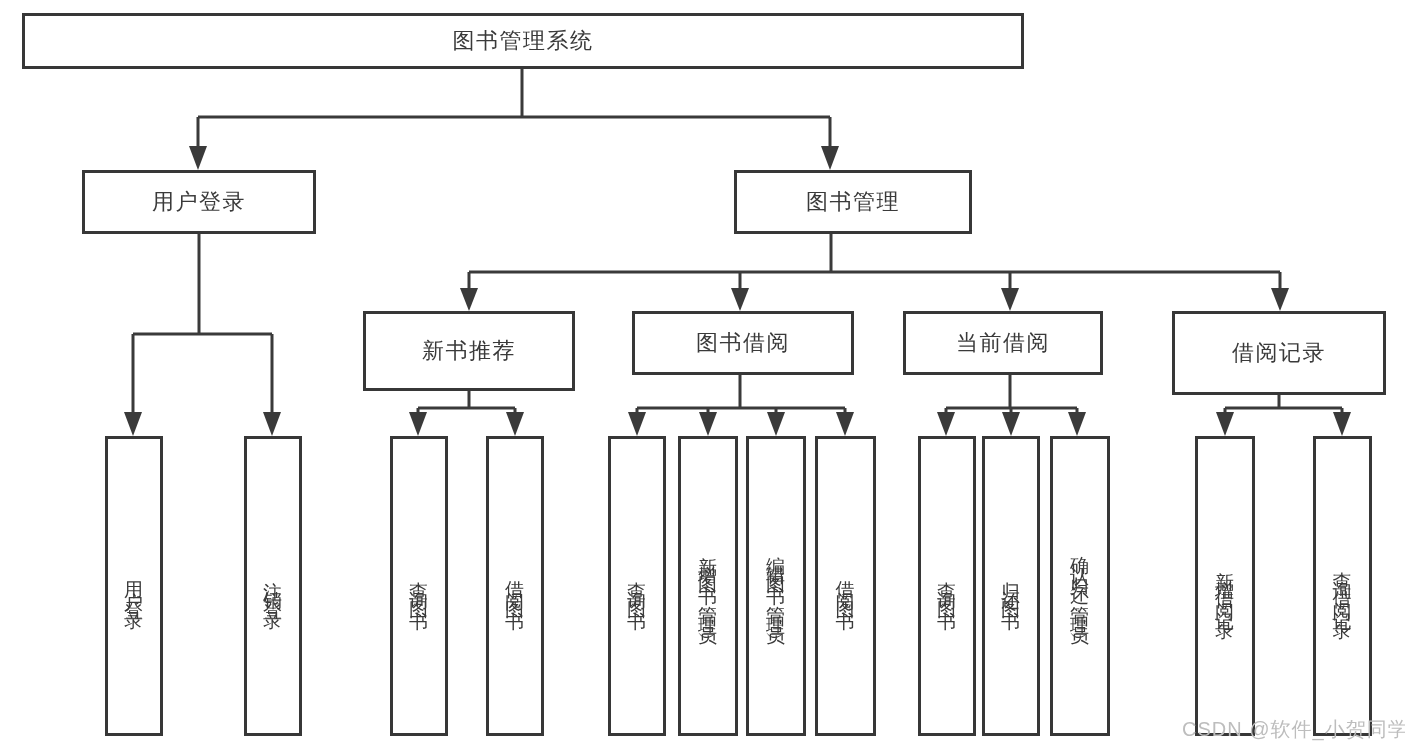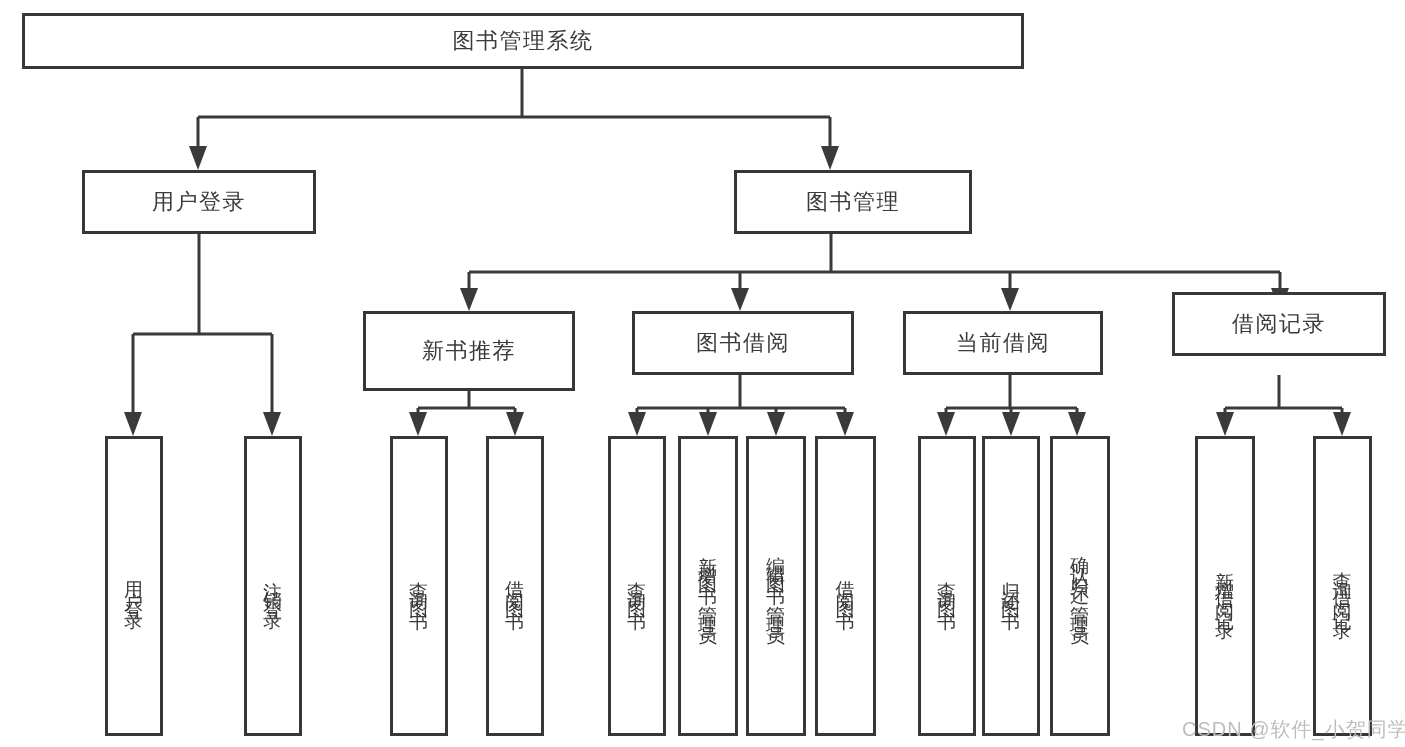--- a/index.html
+++ b/index.html
@@ -115,21 +115,21 @@
 
   <div class="node hbox" style="left:363px; top:311px; width:212px; height:80px;">
     <span>新书推荐</span>
   </div>
   <div class="node hbox" style="left:632px; top:311px; width:222px; height:64px;">
     <span>图书借阅</span>
   </div>
   <div class="node hbox" style="left:903px; top:311px; width:200px; height:64px;">
     <span>当前借阅</span>
   </div>
-  <div class="node hbox" style="left:1172px; top:292px; width:214px; height:64px;">
+  <div class="node hbox" style="left:1172px; top:311px; width:214px; height:84px;">
     <span>借阅记录</span>
   </div>
 
   <div class="node vbox" style="left:105px; top:436px; width:58px; height:300px;">
     <span class="vlabel">用户登录</span>
   </div>
   <div class="node vbox" style="left:244px; top:436px; width:58px; height:300px;">
     <span class="vlabel">注销登录</span>
   </div>
 

